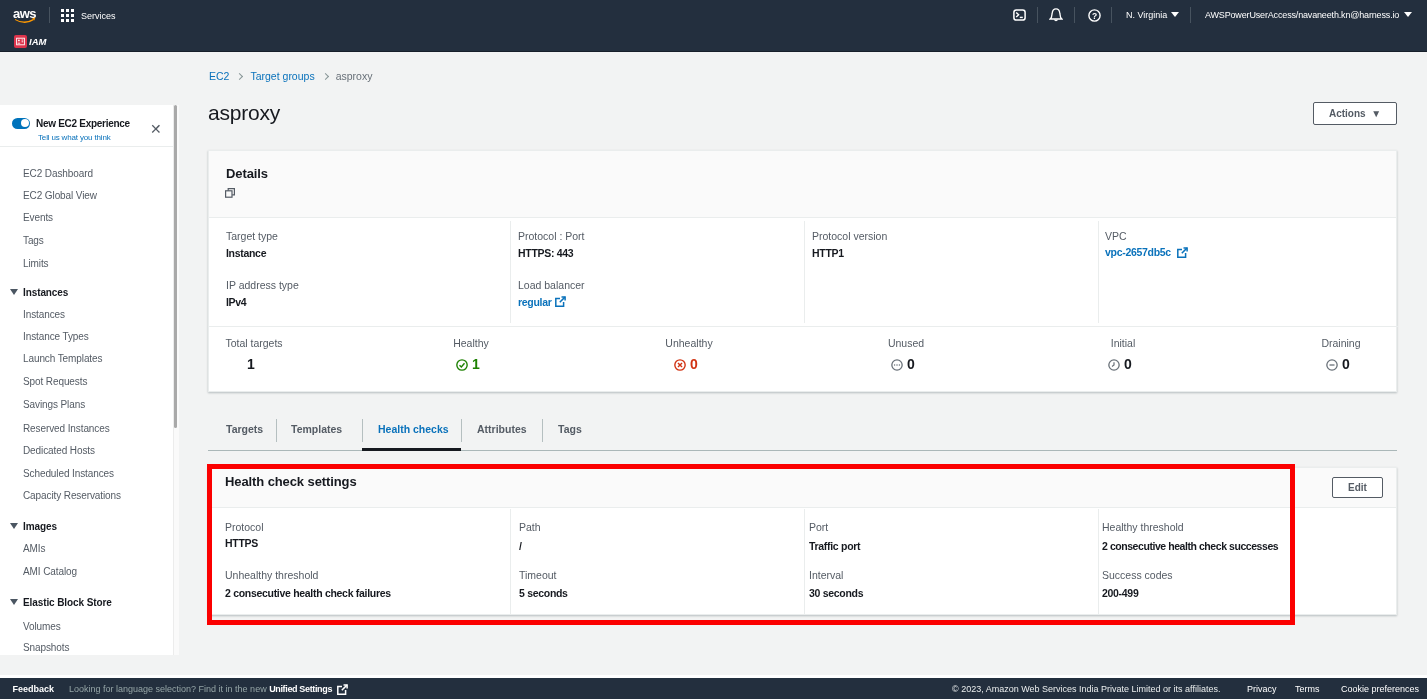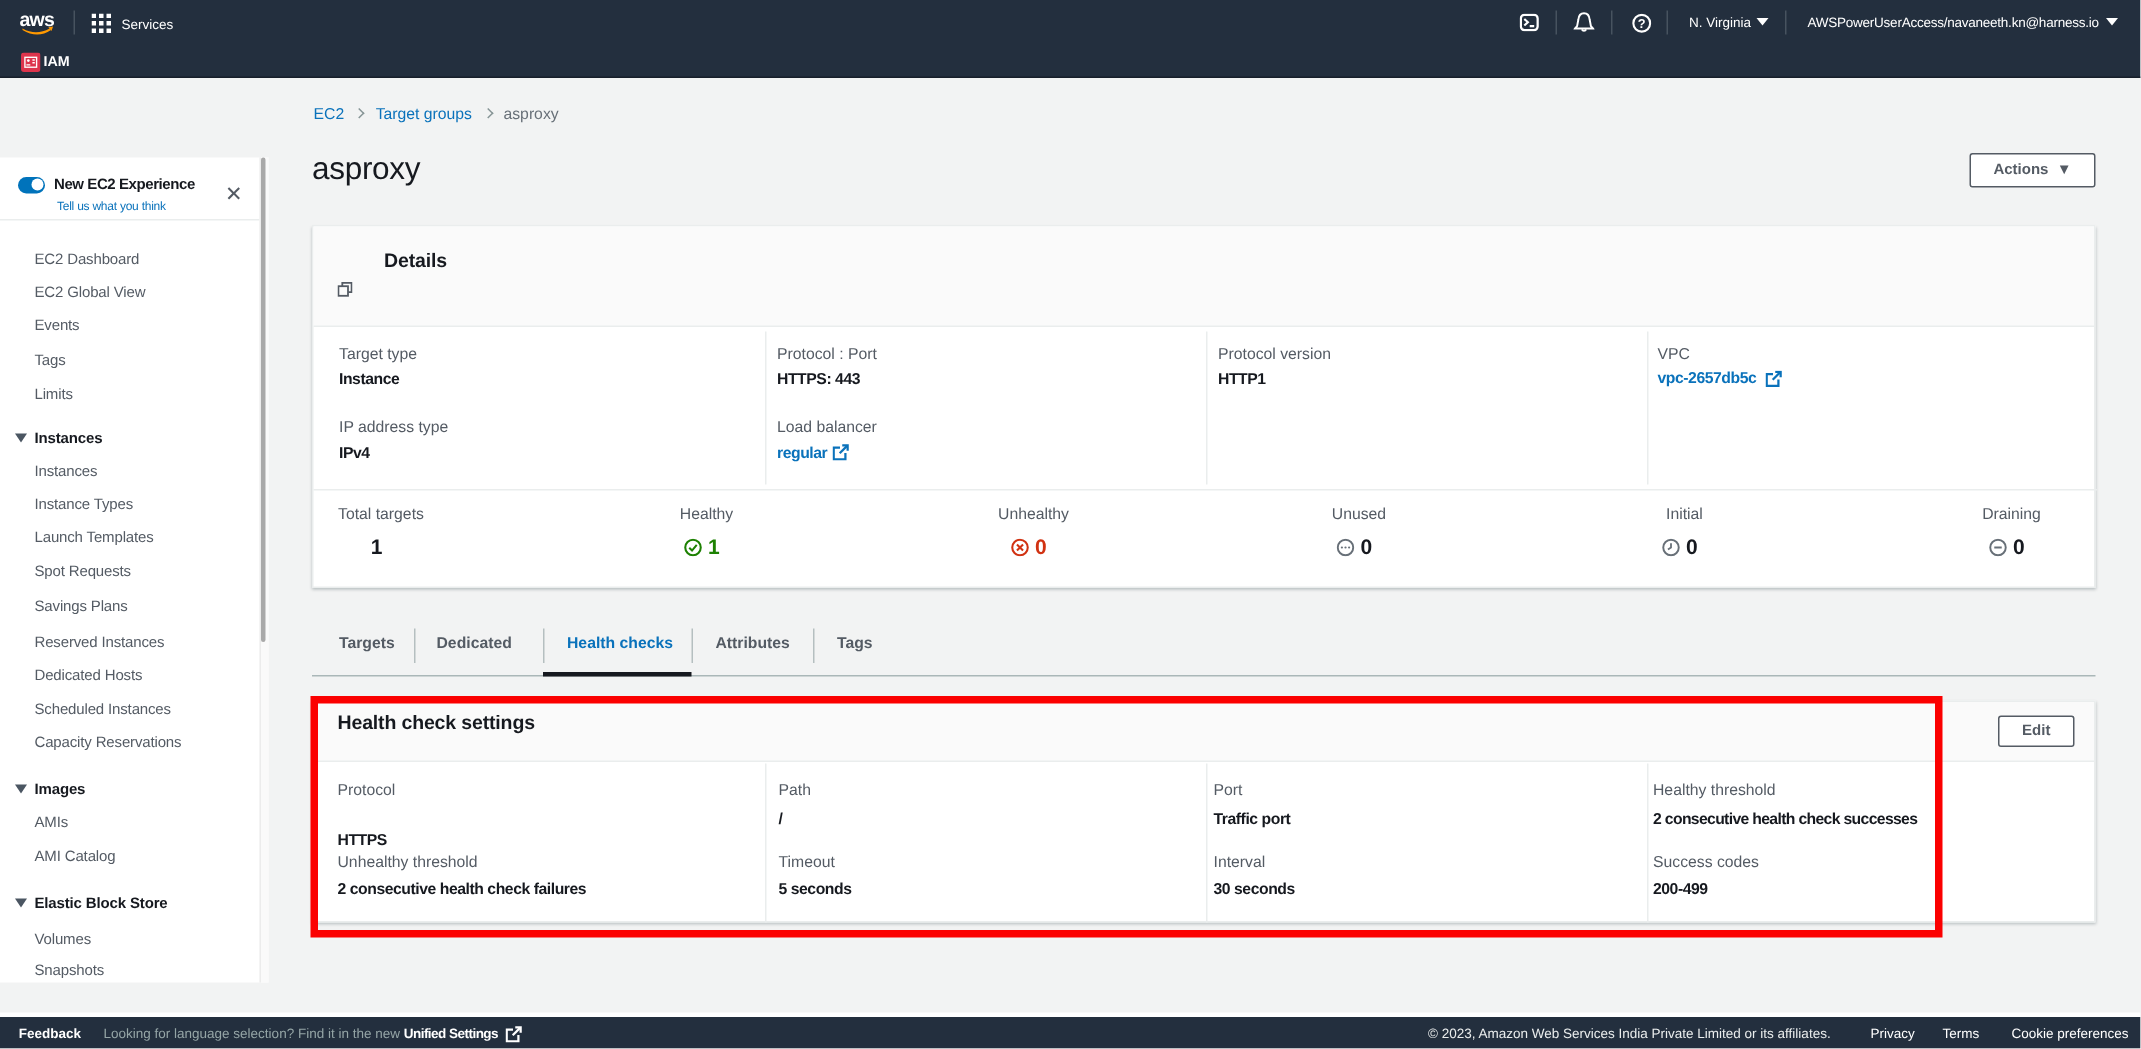--- a/index.html
+++ b/index.html
@@ -79,21 +79,21 @@
 
 <div class="abs" id="top2">
   <svg class="abs" style="left:14px; top:7px;" width="13" height="13" viewBox="0 0 13 13">
     <rect x="0" y="0" width="13" height="13" rx="2" fill="#dd344c"></rect>
     <rect x="2.6" y="3.2" width="7.8" height="6.6" fill="none" stroke="#fff" stroke-width="0.9"></rect>
     <circle cx="4.9" cy="5.4" r="0.9" fill="#fff"></circle>
     <line x1="3.6" y1="8.2" x2="6.2" y2="8.2" stroke="#fff" stroke-width="0.9"></line>
     <line x1="7.6" y1="5" x2="9.2" y2="5" stroke="#fff" stroke-width="0.9"></line>
     <line x1="7.6" y1="6.8" x2="9.2" y2="6.8" stroke="#fff" stroke-width="0.9"></line>
   </svg>
-  <div class="abs wtxt" style="left:29px; top:9px; font-size:9.5px; line-height:10px; font-weight:700;">IAM</div>
+  <div class="abs wtxt" style="left:29px; top:9px; font-size:9.5px; line-height:10px; font-weight:700;font-style:italic;">IAM</div>
 </div>
 
 <div class="abs" id="sidebar">
   <div class="abs" style="left:12px; top:12.5px; width:18px; height:11px; background:#0073bb; border-radius:6px;">
     <div class="abs" style="right:1.5px; top:1.5px; width:8px; height:8px; background:#fff; border-radius:50%;"></div>
   </div>
   <div class="abs" style="left:36px; top:12.5px; font-size:10px; line-height:11px; font-weight:700; color:#16191f; letter-spacing:-0.28px; white-space:nowrap;">New EC2 Experience</div>
   <div class="abs" style="left:38px; top:28px; font-size:8px; line-height:9px; color:#0a72bb; letter-spacing:-0.16px; white-space:nowrap;">Tell us what you think</div>
   <div class="abs" style="left:150px; top:16.5px; font-size:14px; line-height:14px; color:#545b64;">✕</div>
   <div class="hdiv" style="left:0; top:41px; width:173px;"></div>
@@ -126,21 +126,21 @@
 <div class="sbitem" style="top:642px;">Snapshots</div>
 
 <div class="abs" style="left:209px; top:71px; font-size:10.5px; line-height:11px; white-space:nowrap;">
   <span class="link">EC2</span><span class="bchev"></span><span class="link">Target groups</span><span class="bchev"></span><span style="color:#687078;">asproxy</span>
 </div>
 <div class="abs" style="left:208px; top:101.5px; font-size:21px; line-height:22px; color:#16191f; letter-spacing:-0.2px;">asproxy</div>
 <div class="btn" style="left:1313px; top:102px; width:84px; height:23px; font-size:10px; line-height:21px;">Actions&nbsp;&nbsp;▼</div>
 
 <div class="card" style="left:208px; top:150px; width:1189px; height:242px;">
   <div class="cardhead" style="height:67px;"></div>
-  <div class="abs" style="left:17px; top:15.5px; font-size:13px; line-height:14px; font-weight:700; color:#16191f; letter-spacing:-0.1px;margin-left:30px;">Details</div>
+  <div class="abs" style="left:17px; top:15.5px; font-size:13px; line-height:14px; font-weight:700; color:#16191f; letter-spacing:-0.1px;">Details</div>
   <svg class="abs" style="left:16px; top:37px;" width="10" height="10" viewBox="0 0 10 10">
     <rect x="0.6" y="2.8" width="6.4" height="6.4" fill="none" stroke="#545b64" stroke-width="1.2"></rect>
     <path d="M3.2 2.8 V0.6 H9.4 V6.8 H7.2" fill="none" stroke="#545b64" stroke-width="1.2"></path>
   </svg>
 
   <div class="vdiv" style="left:301px; top:70px; height:102px;"></div>
   <div class="vdiv" style="left:595px; top:70px; height:102px;"></div>
   <div class="vdiv" style="left:889px; top:70px; height:102px;"></div>
 
   <div class="abs lbl" style="left:17px; top:78.5px;">Target type</div>
@@ -198,40 +198,40 @@
     <div class="abs lbl" style="top: 336.5px; left: 1241px; width: 200px; text-align: center;">Draining</div>
     <div class="abs" style="top: 356px; left: 1238px; width: 200px; text-align: center; font-size: 14px; line-height: 16px; font-weight: 700; color: rgb(22, 25, 31);"><svg width="12" height="12" viewBox="0 0 13 13" style="vertical-align:-2px;">
         <circle cx="6.5" cy="6.5" r="5.6" fill="none" stroke="#687078" stroke-width="1.4"></circle>
         <line x1="3.8" y1="6.5" x2="9.2" y2="6.5" stroke="#687078" stroke-width="1.4"></line>
       </svg> <span>0</span></div>
   </div>
 
 <div class="hdiv" style="left:208px; top:450px; width:1189px; background:#aab7b8;"></div>
 <div class="tab" style="left:226px;">Targets</div>
 <div class="vdiv" style="left:276px; top:419px; height:23px; background:#b5bfc0;"></div>
-<div class="tab" style="left:291px;">Dedicated</div>
+<div class="tab" style="left:291px;">Templates</div>
 <div class="vdiv" style="left:361.5px; top:419px; height:23px; background:#b5bfc0;"></div>
 <div class="tab" style="left:378px; color:#0a72bb;">Health checks</div>
 <div class="vdiv" style="left:461px; top:419px; height:23px; background:#b5bfc0;"></div>
 <div class="tab" style="left:477px;">Attributes</div>
 <div class="vdiv" style="left:542px; top:419px; height:23px; background:#b5bfc0;"></div>
 <div class="tab" style="left:558px;">Tags</div>
 <div class="abs" style="left:362px; top:448px; width:99px; height:3px; background:#16191f;"></div>
 
 <div class="card" style="left:208px; top:467px; width:1189px; height:148px;">
   <div class="cardhead" style="height:40px;"></div>
   <div class="abs" style="left:16px; top:6.5px; font-size:13px; line-height:14px; font-weight:700; color:#16191f; letter-spacing:-0.1px;">Health check settings</div>
   <div class="btn" style="left:1123px; top:9px; width:51px; height:21px; font-size:10px; line-height:19px;">Edit</div>
 
   <div class="vdiv" style="left:301px; top:41px; height:106px;"></div>
   <div class="vdiv" style="left:595px; top:41px; height:106px;"></div>
   <div class="vdiv" style="left:889px; top:41px; height:106px;"></div>
 
   <div class="abs lbl" style="left:16px; top:52.5px;">Protocol</div>
-  <div class="abs val" style="left:16px; top:86px;">HTTPS</div>
+  <div class="abs val" style="left:16px; top:69px;">HTTPS</div>
   <div class="abs lbl" style="left:310px; top:52.5px;">Path</div>
   <div class="abs val" style="left:310px; top:71.5px;">/</div>
   <div class="abs lbl" style="left:600px; top:52.5px;">Port</div>
   <div class="abs val" style="left:600px; top:71.5px;">Traffic port</div>
   <div class="abs lbl" style="left:893px; top:52.5px;">Healthy threshold</div>
   <div class="abs val" style="left:893px; top:71.5px; letter-spacing:-0.44px;">2 consecutive health check successes</div>
 
   <div class="abs lbl" style="left:16px; top:101px;">Unhealthy threshold</div>
   <div class="abs val" style="left:16px; top:119px;">2 consecutive health check failures</div>
   <div class="abs lbl" style="left:310px; top:101px;">Timeout</div>

